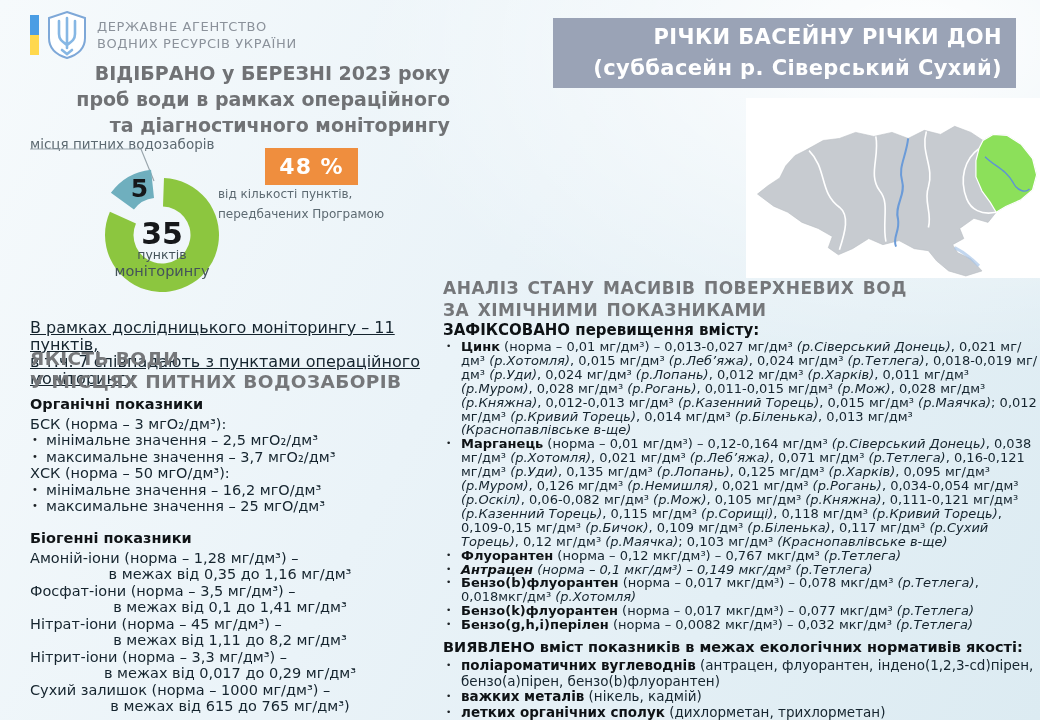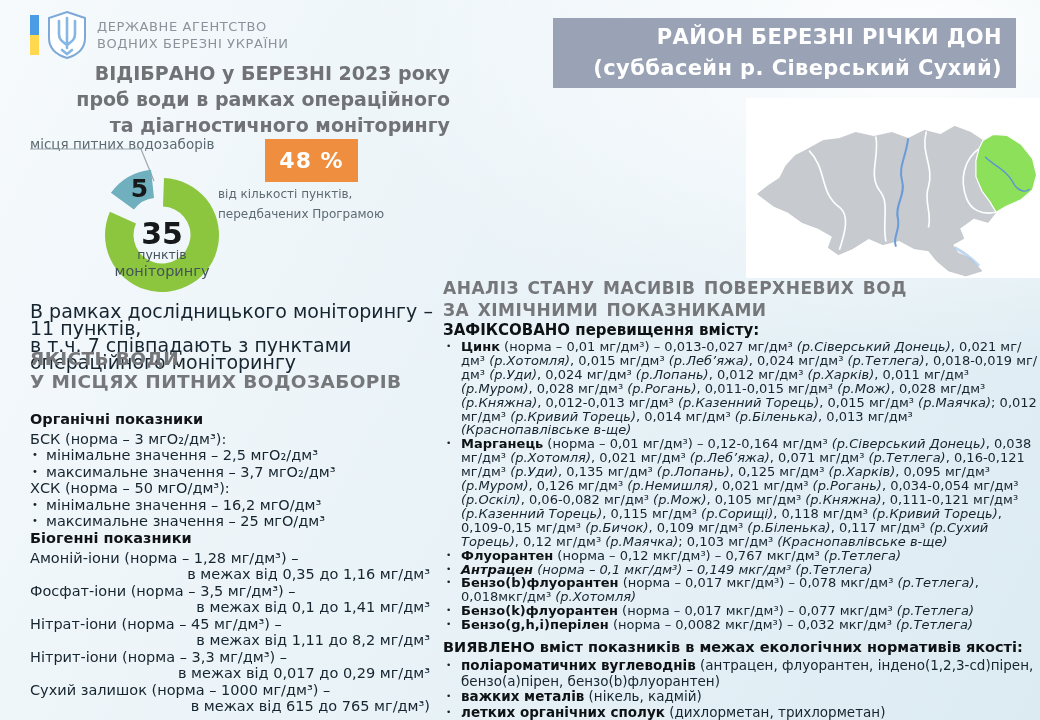--- a/index.html
+++ b/index.html
@@ -13,35 +13,35 @@
   .abs{position:absolute;}
   
   .logo{left:30px;top:10px;display:flex;align-items:center;}
   .flagbar{width:9px;height:40px;margin-right:7px;display:flex;flex-direction:column;}
   .flagbar .b{flex:1;background:#4a9de4;}
   .flagbar .y{flex:1;background:#ffd84d;}
   .brand-text{margin-left:9px;color:#8b929b;font-size:13px;line-height:17px;letter-spacing:.6px;}
   
   .intro-title{left:30px;top:60px;width:420px;font-size:19px;line-height:26px;font-weight:bold;color:#707275;text-align:right;}
   .callout-label{left:30px;top:136px;font-size:13.5px;color:#5d6a72;}
-  .stat-box{left:265px;top:139px;width:93px;height:43px;background:#EF8E3E;color:#fff;
+  .stat-box{left:265px;top:148px;width:93px;height:37px;background:#EF8E3E;color:#fff;
     font-size:22px;font-weight:bold;display:flex;align-items:center;justify-content:center;letter-spacing:1px;}
   .stat-caption{left:218px;top:184px;width:176px;font-size:12px;line-height:20px;color:#5d6a72;}
-  .research-note{left:30px;top:303px;width:420px;font-size:19px;line-height:17px;color:#15242e;}
+  .research-note{left:30px;top:319px;width:420px;font-size:16px;line-height:17px;color:#15242e;text-decoration:underline;}
   
   .sec-title{left:30px;top:347px;width:420px;font-size:18.5px;line-height:23px;font-weight:bold;color:#75777a;letter-spacing:.4px;}
   .block{left:30px;width:405px;font-size:14.5px;line-height:16.5px;color:#15242e;}
-  .blk-organic{top:411px;}
+  .blk-organic{top:396px;}
   .blk-biogenic{top:530px;}
   .sub-heading{font-weight:bold;color:#101417;margin-bottom:3px;}
   .org-row{position:relative;}
   .org-row.b{padding-left:16px;}
   .org-row .dot{position:absolute;left:2px;top:0;font-size:10px;color:#1c2125;}
   .bio-name{}
-  .bio-range{width:400px;text-align:right;}
+  .bio-range{width:400px;text-align:center;}
   
   .banner{left:553px;top:18px;width:463px;height:70px;background:#9AA3B6;color:#fff;
     display:flex;flex-direction:column;justify-content:center;text-align:right;
     padding-right:14px;box-sizing:border-box;font-weight:bold;font-size:21px;line-height:31px;letter-spacing:.4px;}
   .map-wrap{left:746px;top:98px;width:294px;height:180px;background:#ffffff;}
   .an-title{left:443px;top:277px;width:600px;font-size:17px;line-height:22px;font-weight:bold;color:#75777a;letter-spacing:.5px;word-spacing:2px;}
   .bold-heading{font-weight:bold;color:#0e1215;font-size:15px;}
   .h-exceed{left:443px;top:321px;}
   .h-within{left:443px;top:639px;width:600px;font-size:14.5px;}
   .xlist{left:443px;top:340px;width:596px;font-size:13px;line-height:13.9px;color:#15242e;}
@@ -63,21 +63,21 @@
     <div class="flagbar">
         <div class="b"></div>
         <div class="y"></div>
       </div>
     <svg width="42" height="50" viewBox="0 0 42 50">
       <path d="M21,2 L39,8 V28 C39,40 31,45 21,48 C11,45 3,40 3,28 V8 Z" fill="#ffffff" stroke="#7ea8d8" stroke-width="2"></path>
       <path d="M21,8 V38 M13,11 V24 C13,30 17,32 21,35 M29,11 V24 C29,30 25,32 21,35 M16,40 L21,44 L26,40" fill="none" stroke="#86b7e4" stroke-width="2.6" stroke-linecap="round"></path>
     </svg>
     <div class="brand-text">
       <div>ДЕРЖАВНЕ АГЕНТСТВО</div>
-      <div>ВОДНИХ БЕРЕЗНІ УКРАЇНИ</div>
+      <div>ВОДНИХ РЕСУРСІВ УКРАЇНИ</div>
     </div>
   </div>
 
   <div class="abs intro-title">
     <div>ВІДІБРАНО  у БЕРЕЗНІ 2023 року</div>
     <div>проб води в рамках операційного</div>
     <div>та діагностичного моніторингу</div>
   </div>
 
   <div class="abs callout-label">місця питних водозаборів</div>
@@ -132,21 +132,21 @@
         <div class="bio-name">Нітрат-іони (норма – 45 мг/дм³) –</div>
         <div class="bio-range">в межах від 1,11 до 8,2 мг/дм³</div>
         <div class="bio-name">Нітрит-іони (норма – 3,3 мг/дм³) –</div>
         <div class="bio-range">в межах від 0,017 до 0,29 мг/дм³</div>
         <div class="bio-name">Сухий залишок (норма – 1000 мг/дм³) –</div>
         <div class="bio-range">в межах від 615 до 765 мг/дм³)</div>
       </div>
   </div>
 
   <div class="abs banner">
-    <div>РАЙОН БЕРЕЗНІ РІЧКИ ДОН</div>
+    <div>РІЧКИ БАСЕЙНУ РІЧКИ ДОН</div>
     <div>(суббасейн р. Сіверський Сухий)</div>
   </div>
 
   <div class="abs map-wrap">
     <svg width="294" height="180" viewBox="0 0 290 178">
       <polygon points="58,52 76,42 92,40 108,34 126,38 144,34 160,40 176,32 192,36 206,28 222,34 234,42 244,36 258,37 272,46 283,60 287,76 283,91 271,101 257,107 247,113 239,123 225,119 211,129 215,139 204,145 209,153 222,159 233,171 217,176 200,171 188,161 180,151 166,149 151,141 135,145 121,139 105,149 91,155 81,148 85,137 71,129 55,123 41,113 27,107 11,95 21,87 33,79 39,67 48,57" fill="#c7cbd0" stroke="#b9bec4" stroke-width="0.6" stroke-linejoin="round"></polygon>
       <path d="M62,52 C80,70 72,94 92,108 C102,116 98,132 92,150" fill="none" stroke="#ffffff" stroke-width="1.6"></path>
       <path d="M128,38 C132,58 120,76 132,92 C142,104 134,122 138,142" fill="none" stroke="#ffffff" stroke-width="1.6"></path>
       <path d="M178,33 C172,54 186,68 180,88 C175,102 184,114 180,128" fill="none" stroke="#ffffff" stroke-width="1.6"></path>
       <path d="M230,50 C216,60 210,80 218,100 C222,110 232,116 247,113" fill="none" stroke="#ffffff" stroke-width="1.6"></path>

